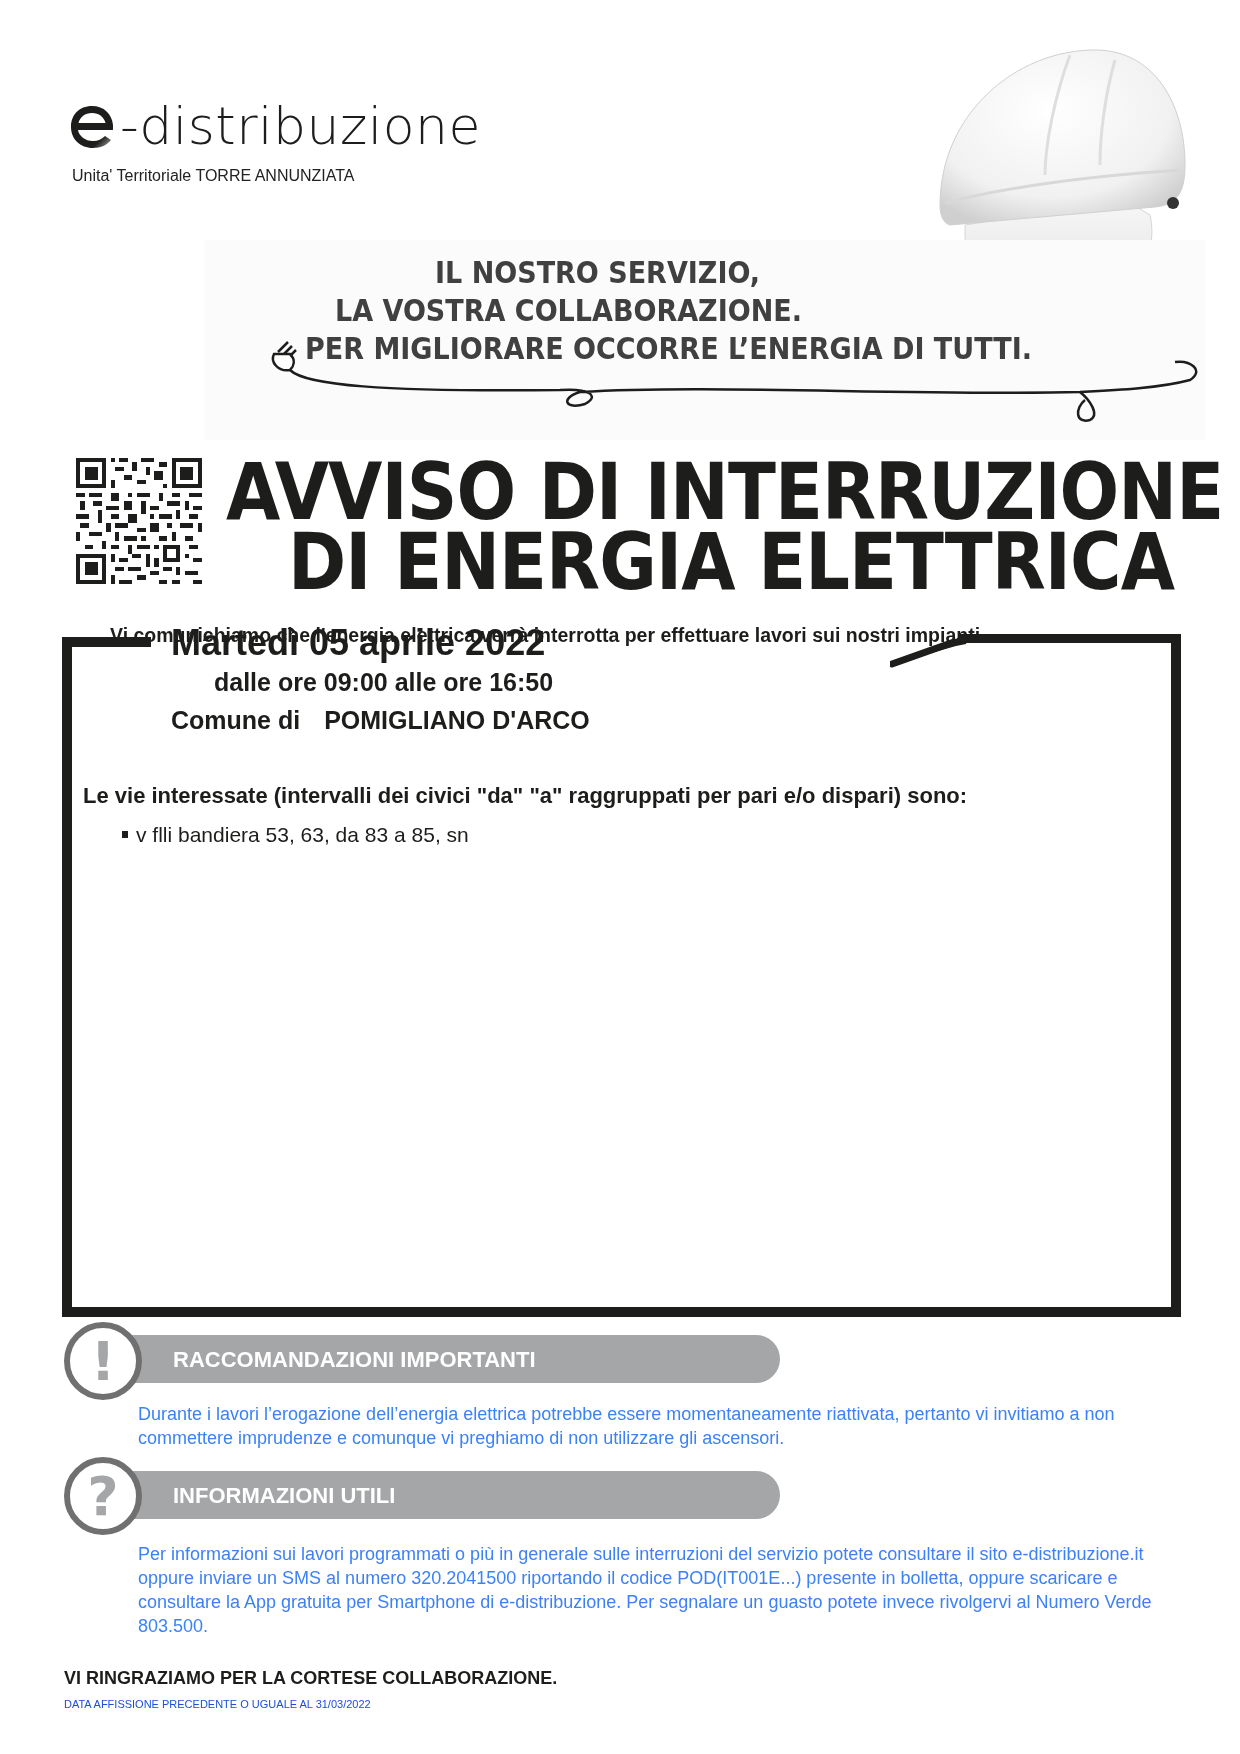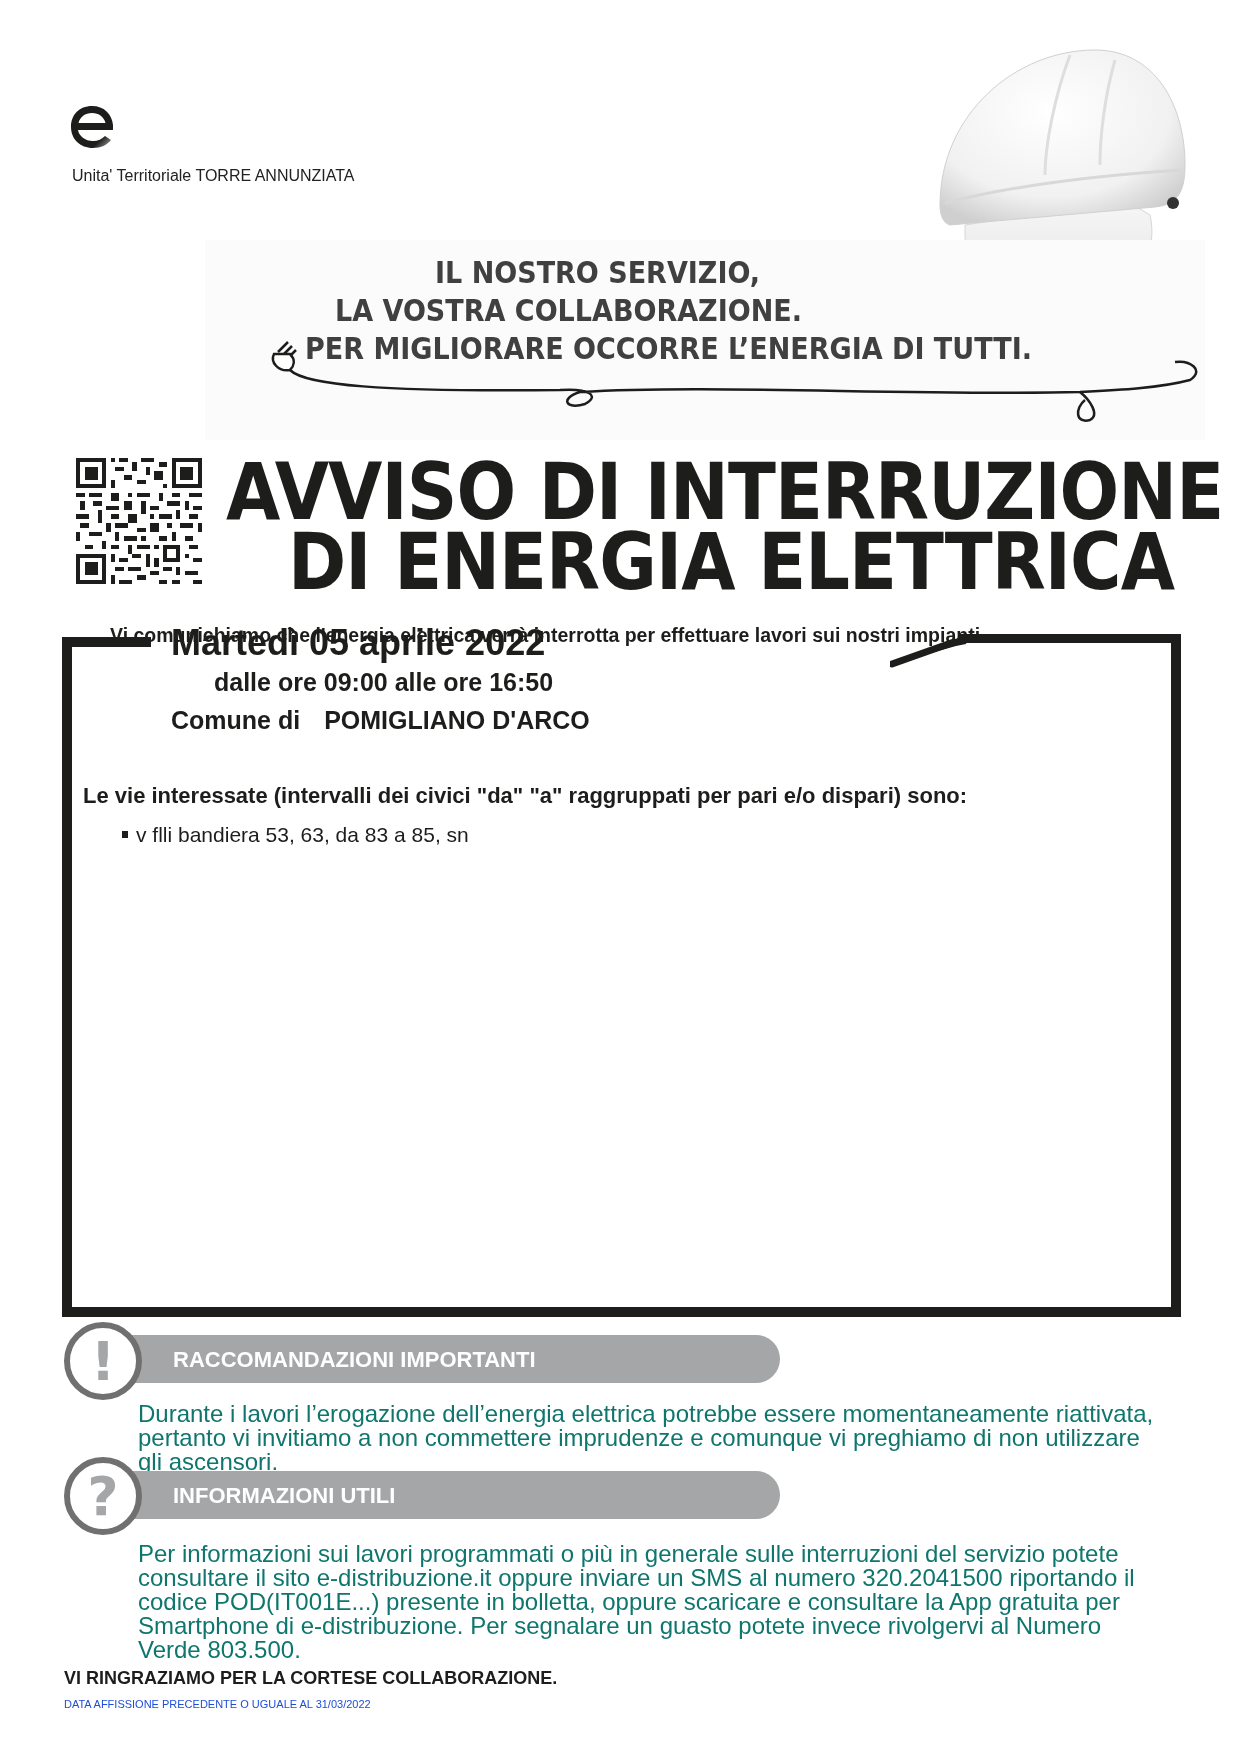--- a/index.html
+++ b/index.html
@@ -62,21 +62,21 @@
   .band1 { left: 95px; top: 1335px; width: 685px; }
   .band2 { left: 95px; top: 1471px; width: 685px; }
   .sec-circle { width: 66px; height: 66px; border: 6px solid #707070; border-radius: 50%;
                 background: #ffffff; display: flex; align-items: center; justify-content: center;
                 font-family: "DejaVu Sans", sans-serif; font-weight: bold; color: #a5a6a8; font-size: 54px; }
   .circ1 { left: 64px; top: 1322px; }
   .circ2 { left: 64px; top: 1457px; }
   .sec-title { font-weight: bold; color: #ffffff; font-size: 22px; white-space: nowrap; }
   .st1 { left: 173px; top: 1347px; }
   .st2 { left: 173px; top: 1483px; }
-  .sec-body { left: 138px; font-size: 24px; line-height: 24px; color: #0f766e; width: 1030px; }
+  .sec-body { left: 138px; font-size: 18px; line-height: 24px; color: #3b82f6; width: 1030px; }
   .sb1 { top: 1402px; }
   .sb2 { top: 1542px; }
 
   .thanks { left: 64px; top: 1668px; font-weight: bold; font-size: 18px; white-space: nowrap; }
   .affix { left: 64px; top: 1698px; font-size: 11px; white-space: nowrap; color: #1d4ed8; }
 </style>
 </head>
 <body>
 
 <div class="abs logo">
@@ -84,20 +84,21 @@
     <defs>
       <linearGradient id="eg" x1="0" y1="0" x2="1" y2="1">
         <stop offset="0" stop-color="#1d1d1b"></stop>
         <stop offset="0.75" stop-color="#1d1d1b"></stop>
         <stop offset="1" stop-color="#bbbbbb"></stop>
       </linearGradient>
     </defs>
     <path d="M44 27 H10 A15 15 0 0 1 44 20 Z" fill="none"></path>
     <path d="M24 6 C11 6 3 15 3 27 C3 39 12 48 25 48 C33 48 39 45 43 40 L37 36 C34 39 30 41 25 41 C17 41 11 36 10 30 H45 C45 28 45 27 45 25 C44 14 36 6 24 6 Z M10.5 23 C12 17 17 13 24 13 C31 13 36 17 37.5 23 Z" fill="url(#eg)"></path>
   </svg>
+  <span class="logo-text">-distribuzione</span>
 </div>
 <div class="abs unit">Unita' Territoriale TORRE ANNUNZIATA</div>
 
 <svg class="abs helmet" viewBox="0 0 290 275">
   <defs>
     <radialGradient id="hg" cx="0.45" cy="0.35" r="0.7">
       <stop offset="0" stop-color="#ffffff"></stop>
       <stop offset="0.7" stop-color="#f1f1f1"></stop>
       <stop offset="1" stop-color="#cfcfcf"></stop>
     </radialGradient>

